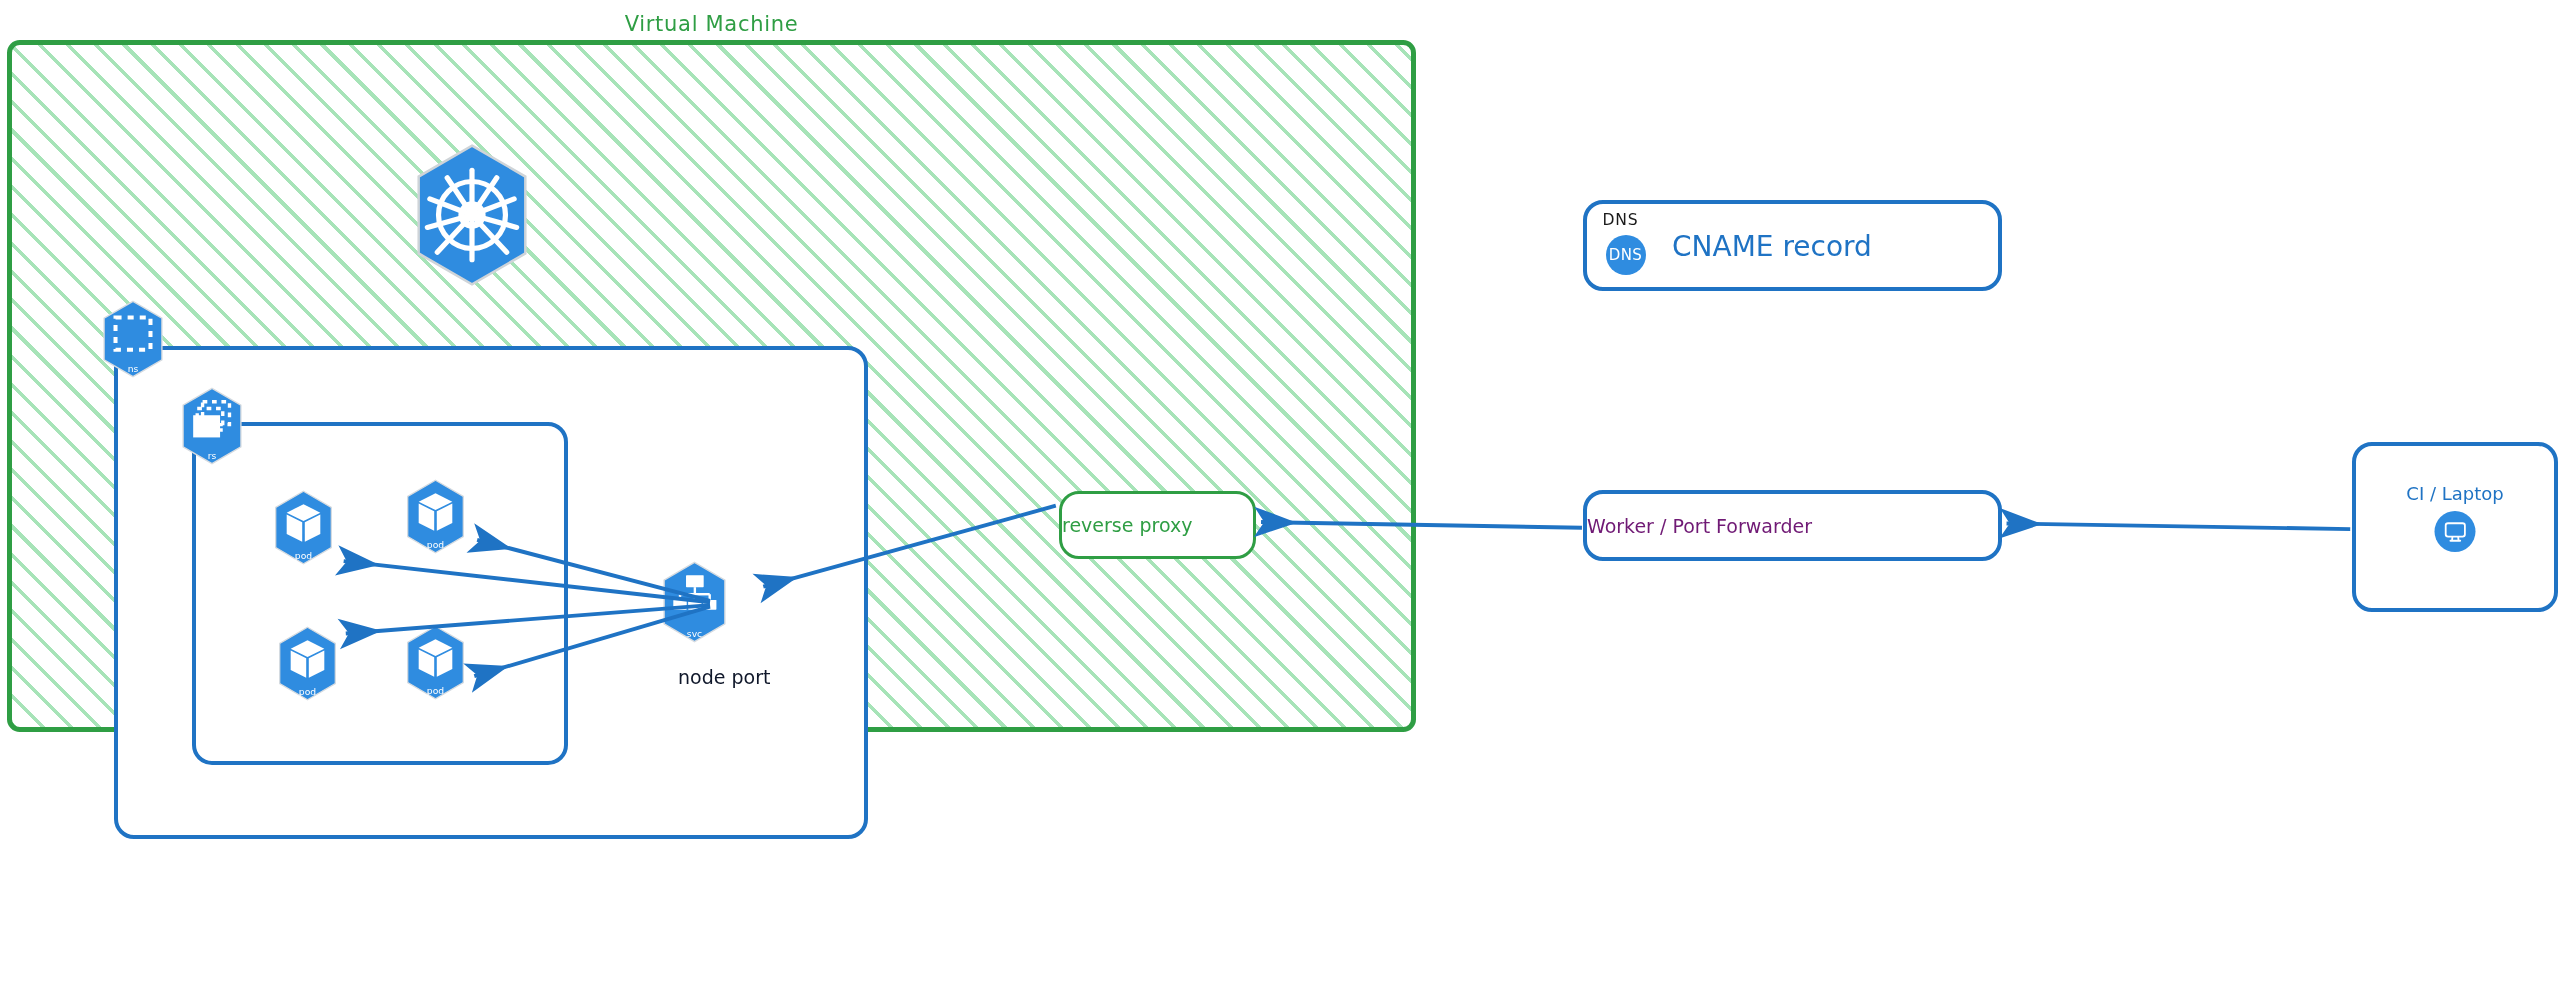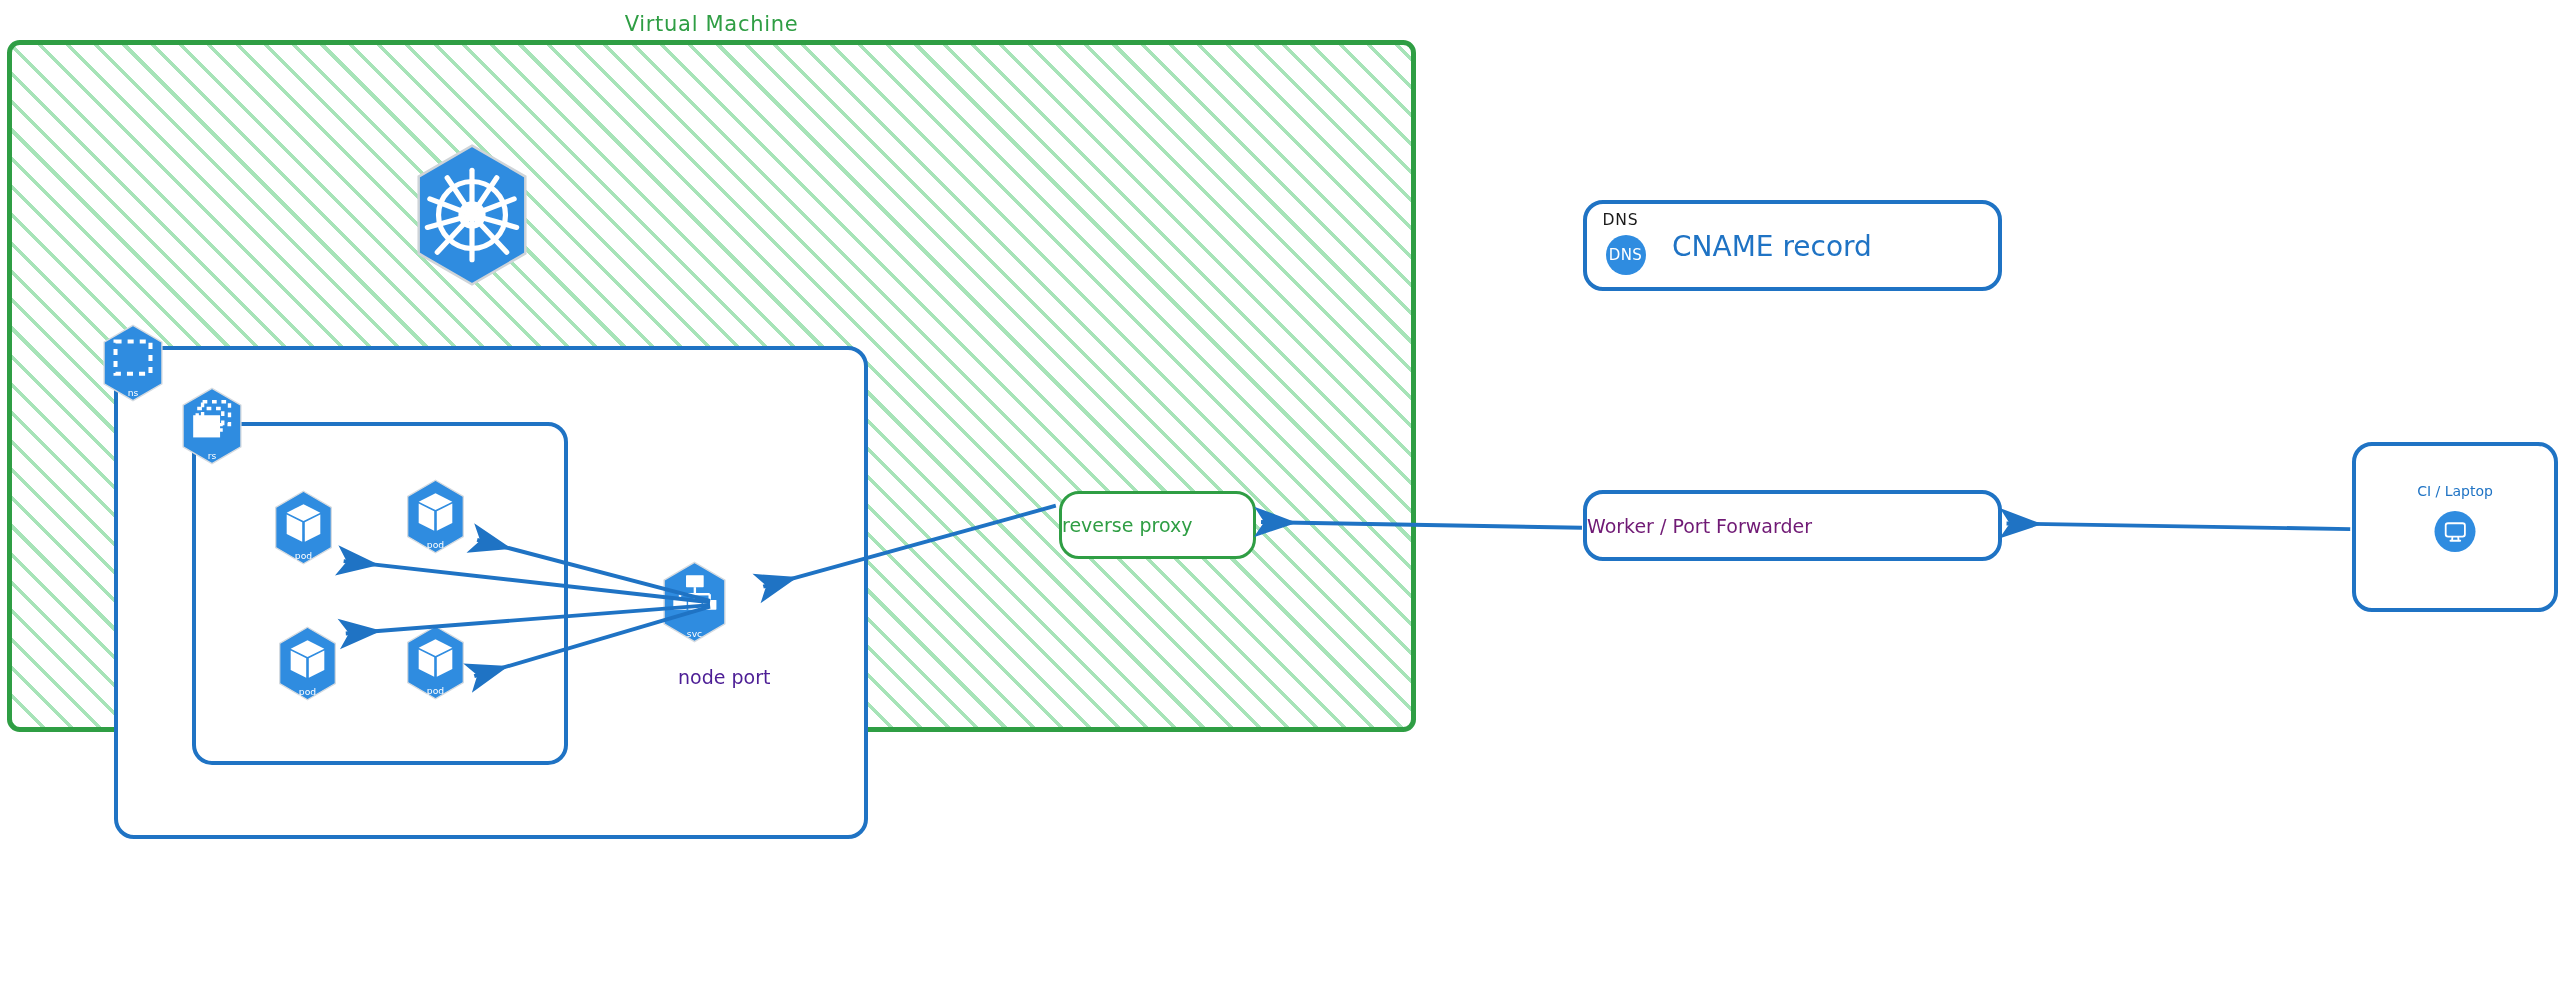--- a/index.html
+++ b/index.html
@@ -114,21 +114,21 @@
     color: #1f73c4;
     white-space: nowrap;
   }
 
   
   .ci-text {
     position: absolute;
     width: 100%;
     top: 37px;
     text-align: center;
-    font-size: 14px;
+    font-size: 18px;
     color: #1f73c4;
   }
   .ci-icon {
     position: absolute;
     left: 50%;
     top: 65px;
     transform: translateX(-50%);
     width: 41px;
     height: 41px;
     border-radius: 50%;
@@ -151,21 +151,21 @@
     text-align: center;
     color: #ffffff;
     font-size: 10px;
     pointer-events: none;
   }
   .k8s-caption.sm { font-size: 9.2px; }
 
   .free-label {
     position: absolute;
     font-size: 19px;
-    color: #4c1d95;
+    color: #0f172a;
     white-space: nowrap;
   }
 
   
   #arrows {
     position: absolute;
     left: 0;
     top: 0;
     width: 2576px;
     height: 983px;
@@ -198,21 +198,21 @@
         <line x1="50" y1="58" x2="50" y2="94"></line>
         <line x1="50" y1="58" x2="86" y2="68"></line>
         <line x1="50" y1="58" x2="14" y2="68"></line>
         <line x1="50" y1="58" x2="70" y2="28"></line>
         <line x1="50" y1="58" x2="30" y2="28"></line>
       </g>
       <circle cx="50" cy="58" r="8.5" fill="none" stroke="#ffffff" stroke-width="5"></circle>
     </svg>
   </div>
 
-  <div class="k8s" style="left:99px; top:324px; width:68px; height:78px;">
+  <div class="k8s" style="left:99px; top:300px; width:68px; height:78px;">
     <svg width="68" height="78" viewBox="0 0 100 116">
       <polygon points="50,2 93,27 93,89 50,114 7,89 7,27" fill="#2f8ce0" stroke="#d6dbe0" stroke-width="2"></polygon>
       <rect x="24" y="26" width="52" height="48" fill="none" stroke="#ffffff" stroke-width="6" stroke-dasharray="9 9"></rect>
     </svg>
     <div class="k8s-caption sm">ns</div>
   </div>
 
   <div class="k8s" style="left:178px; top:387px; width:68px; height:78px;">
     <svg width="68" height="78" viewBox="0 0 100 116">
       <polygon points="50,2 93,27 93,89 50,114 7,89 7,27" fill="#2f8ce0" stroke="#d6dbe0" stroke-width="2"></polygon>

